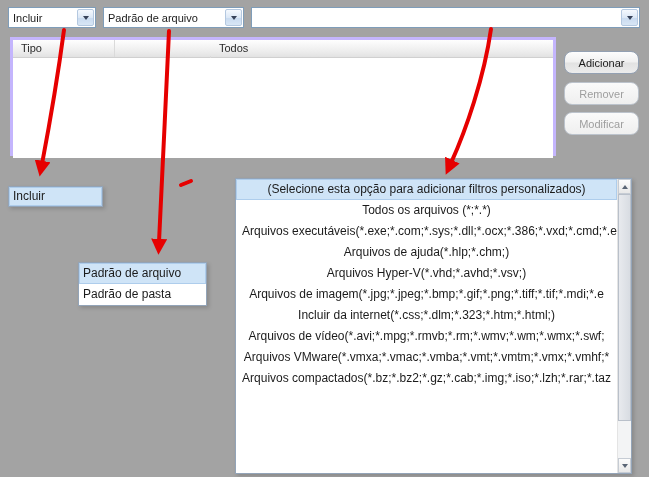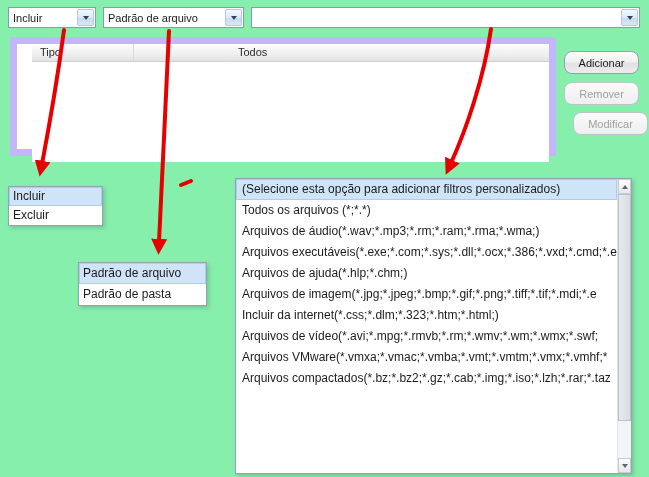--- a/index.html
+++ b/index.html
@@ -1,35 +1,35 @@
 <!DOCTYPE html>
 <html style="--arrow-red: #e60000; --highlight: #cfe4f7; --combo-border: #7f9db9;"><head>
 <meta charset="utf-8">
 <style>
   * { margin:0; padding:0; box-sizing:border-box; }
   html,body { background:#ffffff; }
   body { font-family:"Liberation Sans","DejaVu Sans",sans-serif; }
 
-  .canvas { position:relative; width:649px; height:477px; background:#86efac; overflow:hidden;
+  .canvas { position:relative; width:649px; height:477px; background:#a3a3a3; overflow:hidden;
             font-size:11px; color:#1b1b1b; }
 
   
   .combo { position:absolute; height:21px; background:#fff;
            border:1px solid var(--combo-border,#7f9db9); display:flex; align-items:stretch; }
   .combo-text { flex:1; display:flex; align-items:center; padding:0 4px;
                 overflow:hidden; white-space:nowrap; font-size:11px; }
   .combo-btn { width:17px; margin:1px; border-radius:2px; border:1px solid #b4c8e0;
                background:linear-gradient(180deg,#f5f9fe 0%,#dce8f6 50%,#c8daf0 51%,#d8e6f5 100%);
                display:flex; align-items:center; justify-content:center; cursor:default; }
   .arr-down { width:0; height:0; border-left:3.5px solid transparent;
               border-right:3.5px solid transparent; border-top:4px solid #36425a; }
 
   
   .table { position:absolute; left:10px; top:37px; width:546px; height:119px;
-           border:7px solid #c4b5fd; background:#fff;padding-left:15px; }
+           border:3px solid #c4b5fd; background:#fff; }
   .thead { display:flex; height:18px;
            background:linear-gradient(180deg,#fefefe,#ececec 70%,#e2e2e2);
            border-bottom:1px solid #d0d0d0; }
   .th { padding:2px 0 0 8px; border-right:1px solid #dadada; font-size:11px;
         color:#2b2b2b; overflow:hidden; white-space:nowrap; }
   .th-last { flex:1; border-right:none; }
   .tbody { height:100px; background:#fff; }
 
   
   .btn { position:absolute; left:564px; width:75px; height:23px;
@@ -100,39 +100,38 @@
     <div class="thead">
       <div class="th" style="width:102px;">Tipo</div>
       <div class="th" style="width:96px;margin-top:16px;">Variável</div>
       <div class="th th-last">Todos</div>
     </div>
     <div class="tbody"></div>
   </div>
 
   <button class="btn" style="top:51px;">Adicionar</button>
   <button class="btn" style="top:82px;text-align:center;" disabled="">Remover</button>
-  <button class="btn" style="top:112px;margin-left:9px;" disabled="">Modificar</button>
+  <button class="btn" style="top:112px;" disabled="">Modificar</button>
 
   <div class="list" style="left:8px; top:186px; width:95px;">
     <div class="list-item selected">Incluir</div>
-    <div class="list-item">Excluir</div>
   </div>
 
   <div class="list list-md" style="left:78px; top:262px; width:129px;">
     <div class="list-item selected">Padrão de arquivo</div>
     <div class="list-item">Padrão de pasta</div>
   </div>
 
-  <div class="list list-lg" style="left:235px; top:178px; width:397px; height:296px;">
+  <div class="list list-lg" style="left:235px; top:178px; width:397px; height:296px;text-align:center;">
     <div class="list-rows">
       <div class="list-item selected">(Selecione esta opção para adicionar filtros personalizados)</div>
       <div class="list-item">Todos os arquivos (*;*.*)</div>
-      <div class="list-item">Arquivos de áudio(*.wav;*.mp3;*.rm;*.ram;*.rma;*.wma;)</div>
       <div class="list-item">Arquivos executáveis(*.exe;*.com;*.sys;*.dll;*.ocx;*.386;*.vxd;*.cmd;*.e</div>
       <div class="list-item">Arquivos de ajuda(*.hlp;*.chm;)</div>
+      <div class="list-item">Arquivos Hyper-V(*.vhd;*.avhd;*.vsv;)</div>
       <div class="list-item">Arquivos de imagem(*.jpg;*.jpeg;*.bmp;*.gif;*.png;*.tiff;*.tif;*.mdi;*.e</div>
       <div class="list-item">Incluir da internet(*.css;*.dlm;*.323;*.htm;*.html;)</div>
       <div class="list-item">Arquivos de vídeo(*.avi;*.mpg;*.rmvb;*.rm;*.wmv;*.wm;*.wmx;*.swf;</div>
       <div class="list-item">Arquivos VMware(*.vmxa;*.vmac;*.vmba;*.vmt;*.vmtm;*.vmx;*.vmhf;*</div>
       <div class="list-item">Arquivos compactados(*.bz;*.bz2;*.gz;*.cab;*.img;*.iso;*.lzh;*.rar;*.taz</div>
     </div>
     <div class="vscroll">
       <div class="scroll-btn">
           <i class="arr-up-sm"></i>
         </div>

